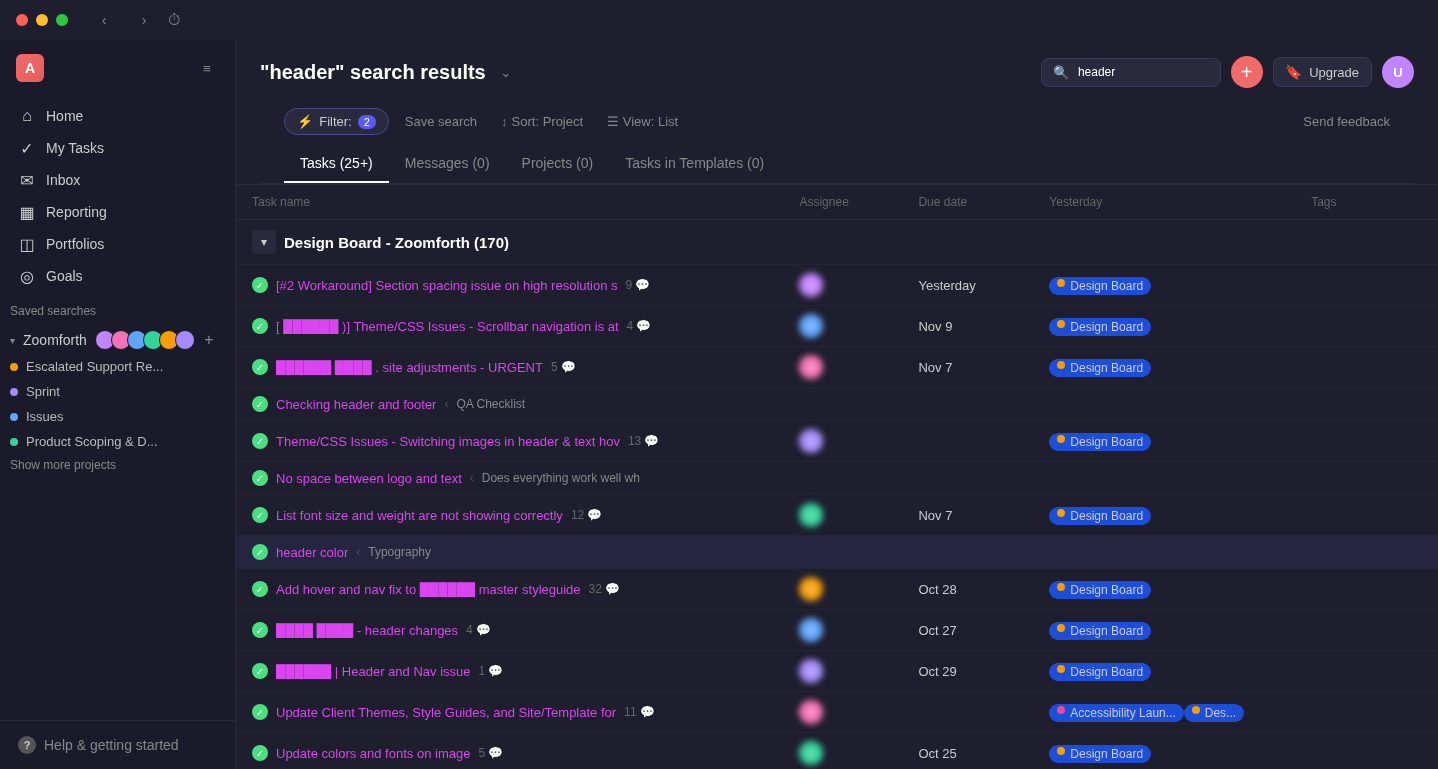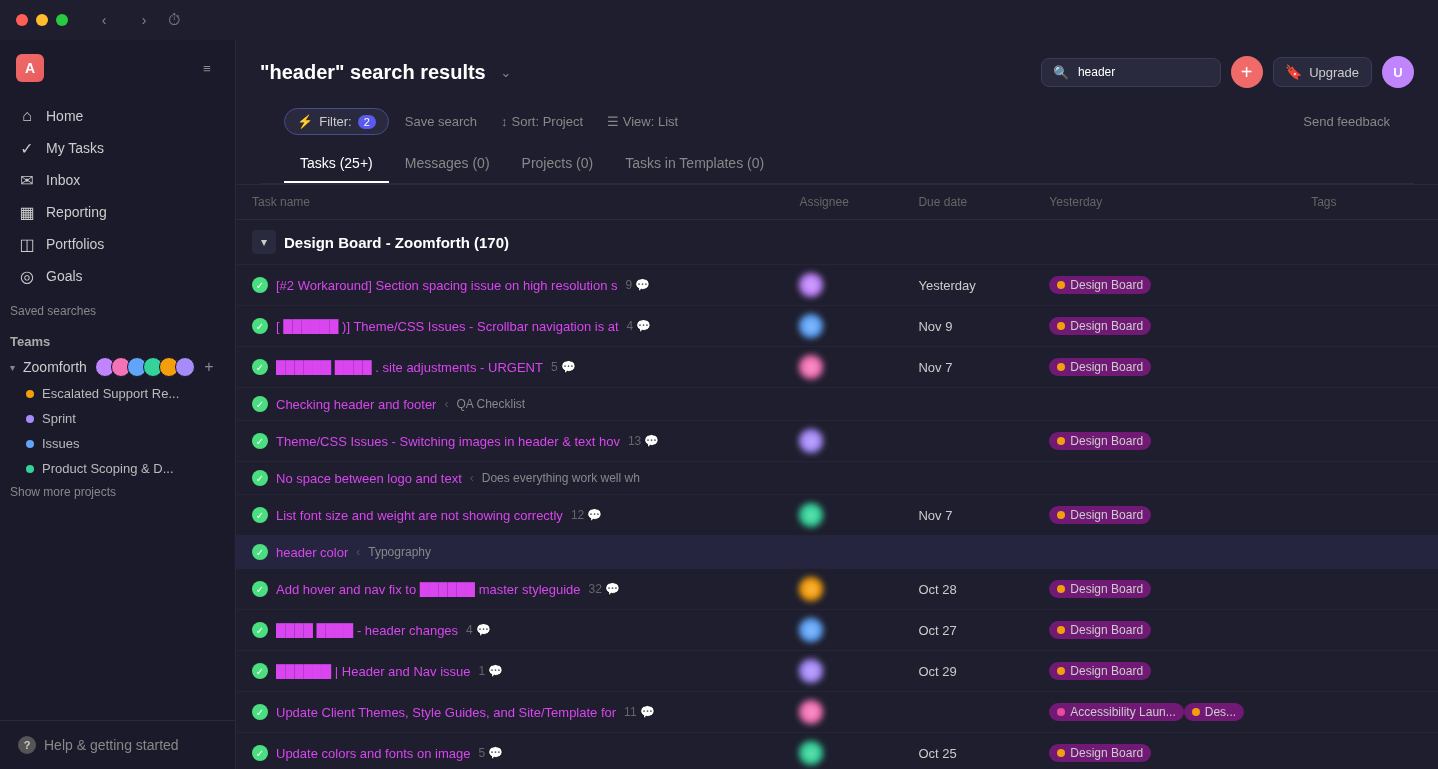--- a/index.html
+++ b/index.html
@@ -97,21 +97,21 @@
       display: flex; align-items: center; gap: 8px;
       padding: 4px 10px; cursor: pointer; border-radius: 6px;
     }
     .team-chevron { color: #888; font-size: 10px; }
     .team-name { font-size: 14px; color: #ccc; }
     .team-avatars { display: flex; }
     .team-avatar {
       width: 20px; height: 20px; border-radius: 50%;
       margin-right: -4px; border: 1px solid #1a1a2a;
     }
-    .project-list { padding: 0 16px; }
+    .project-list { padding: 0 0; }
     .project-item {
       display: flex; align-items: center; gap: 8px;
       padding: 5px 10px; border-radius: 6px; cursor: pointer;
       font-size: 13px; color: #bbb;
     }
     .project-dot { width: 8px; height: 8px; border-radius: 50%; min-width: 8px; }
     .show-more-projects {
       font-size: 12px; color: #888; padding: 4px 10px; cursor: pointer;
     }
     .sidebar-bottom {
@@ -277,22 +277,22 @@
     .assignee-avatar {
       width: 24px; height: 24px; border-radius: 50%;
       background: #c084fc; display: flex; align-items: center; justify-content: center;
       color: white; font-size: 10px;
     }
     .assignee-avatar.blurred {
       filter: blur(3px);
     }
     .date-cell { color: #888; font-size: 13px; }
     .project-tag {
-      display: inline-flex; align-items: center; gap: 5px;
-      background: #701a75; border-radius: 12px;
+      display: inline-flex; align-items: flex-start; gap: 5px;
+      background: #1d4ed8; border-radius: 12px;
       padding: 2px 8px; font-size: 12px; color: #ccc;
     }
     .project-tag-dot { width: 8px; height: 8px; border-radius: 50%; }
     .name-col { width: 460px; }
     .assignee-col { width: 100px; }
     .date-col { width: 110px; }
     .projects-col { width: 220px; }
     .tags-col { width: 120px; }
   </style>
 </head>
@@ -341,23 +341,20 @@
         <span>Portfolios</span>
       </div>
       <div class="sidebar-item">
         <span class="sidebar-item-icon">◎</span>
         <span>Goals</span>
       </div>
     </nav>
 
     <div class="saved-searches-label">Saved searches</div>
 
-    <div class="teams-header">
-      <span class="teams-label">Teams</span>
-    </div>
 
     <div class="team-item">
       <span class="team-chevron">▾</span>
       <span class="team-name">Zoomforth</span>
       <div class="team-avatars">
         <div class="team-avatar" style="background:#c084fc;"></div>
         <div class="team-avatar" style="background:#f472b6;"></div>
         <div class="team-avatar" style="background:#60a5fa;"></div>
         <div class="team-avatar" style="background:#34d399;"></div>
         <div class="team-avatar" style="background:#f59e0b;"></div>

